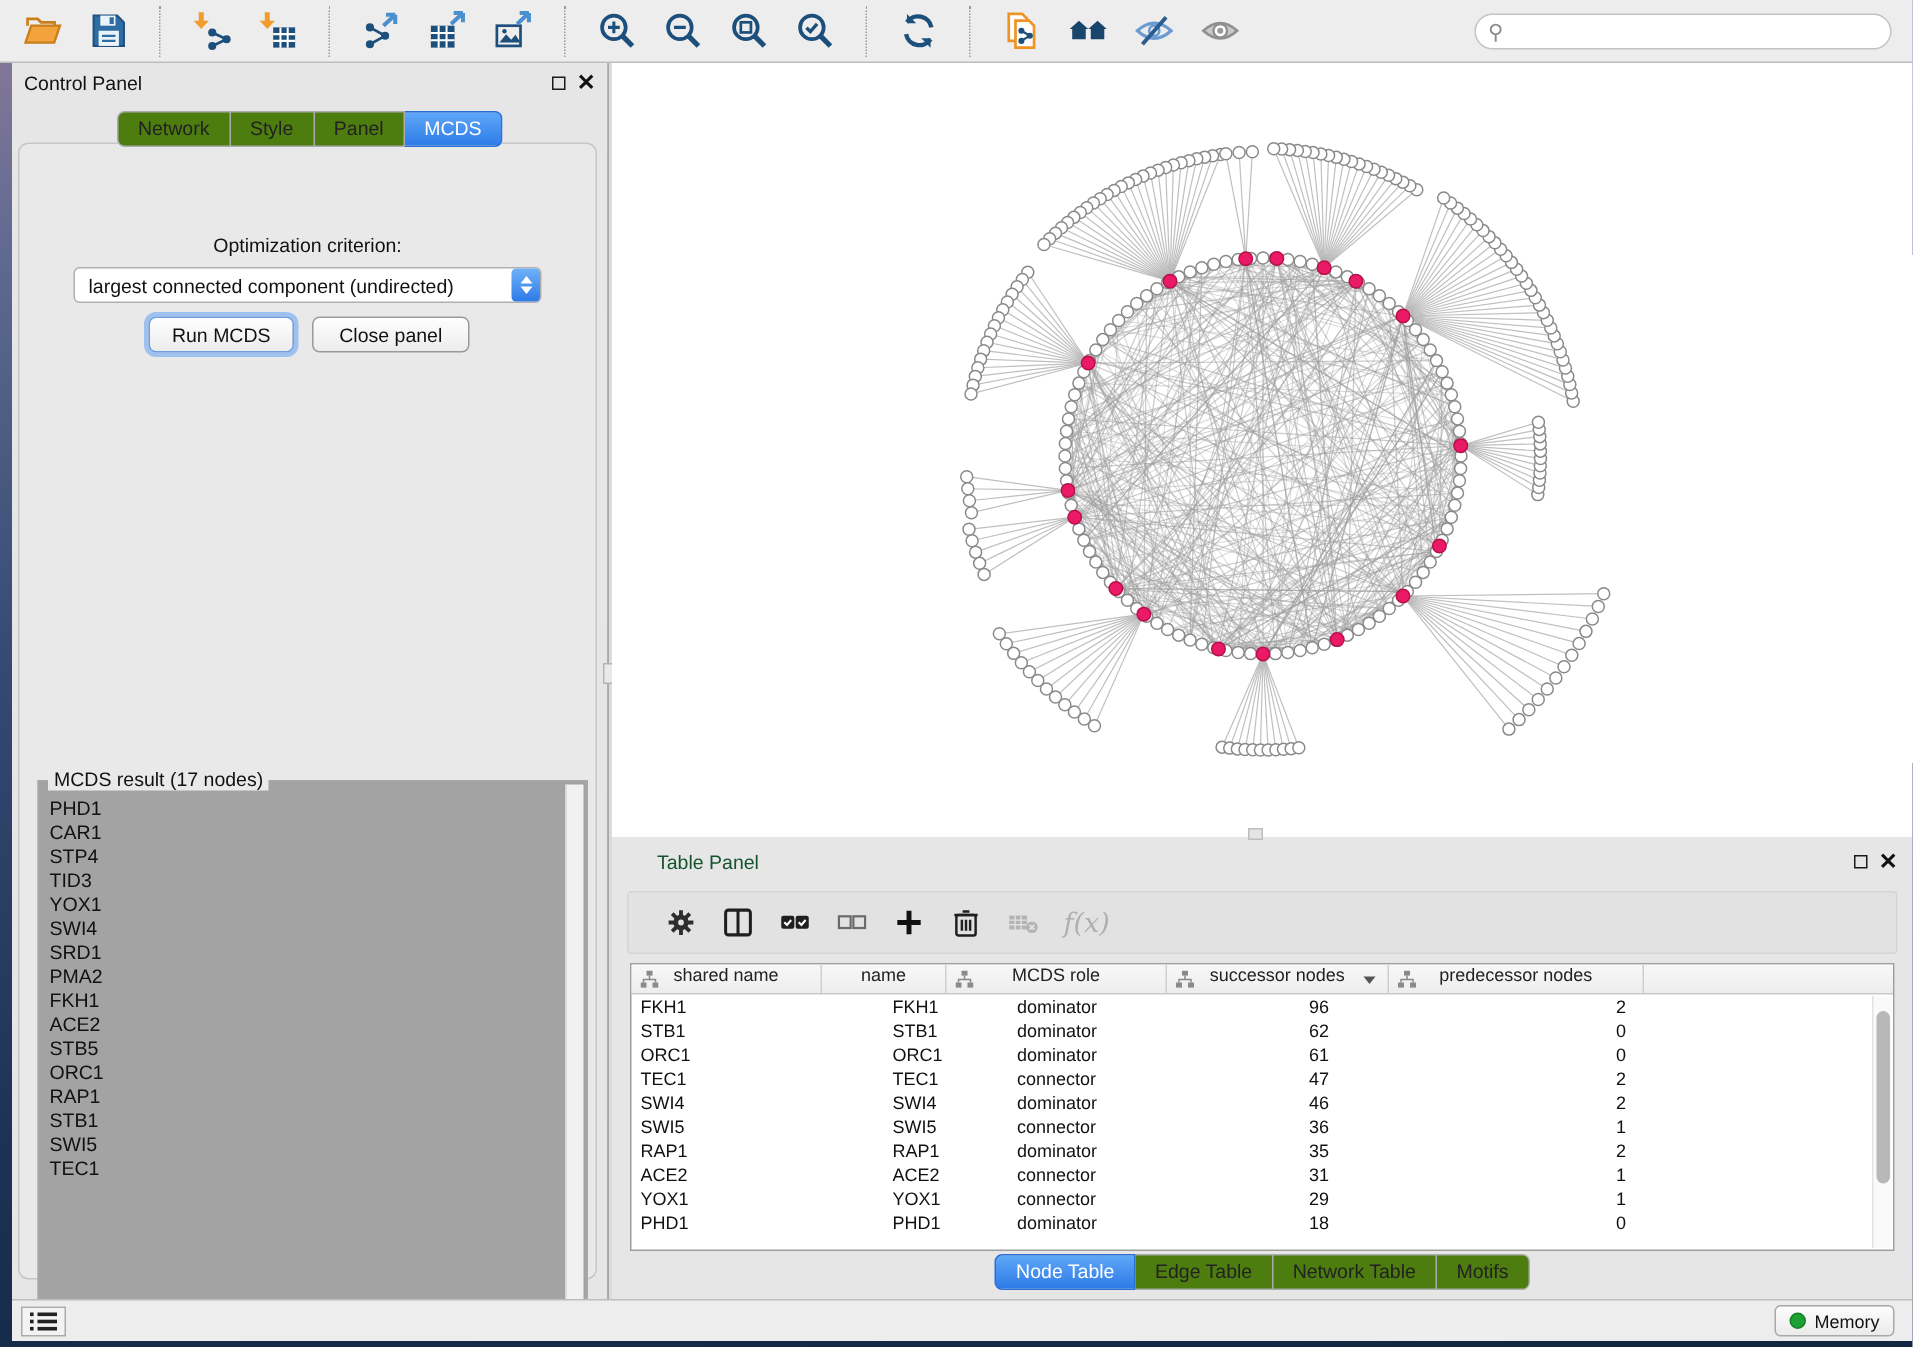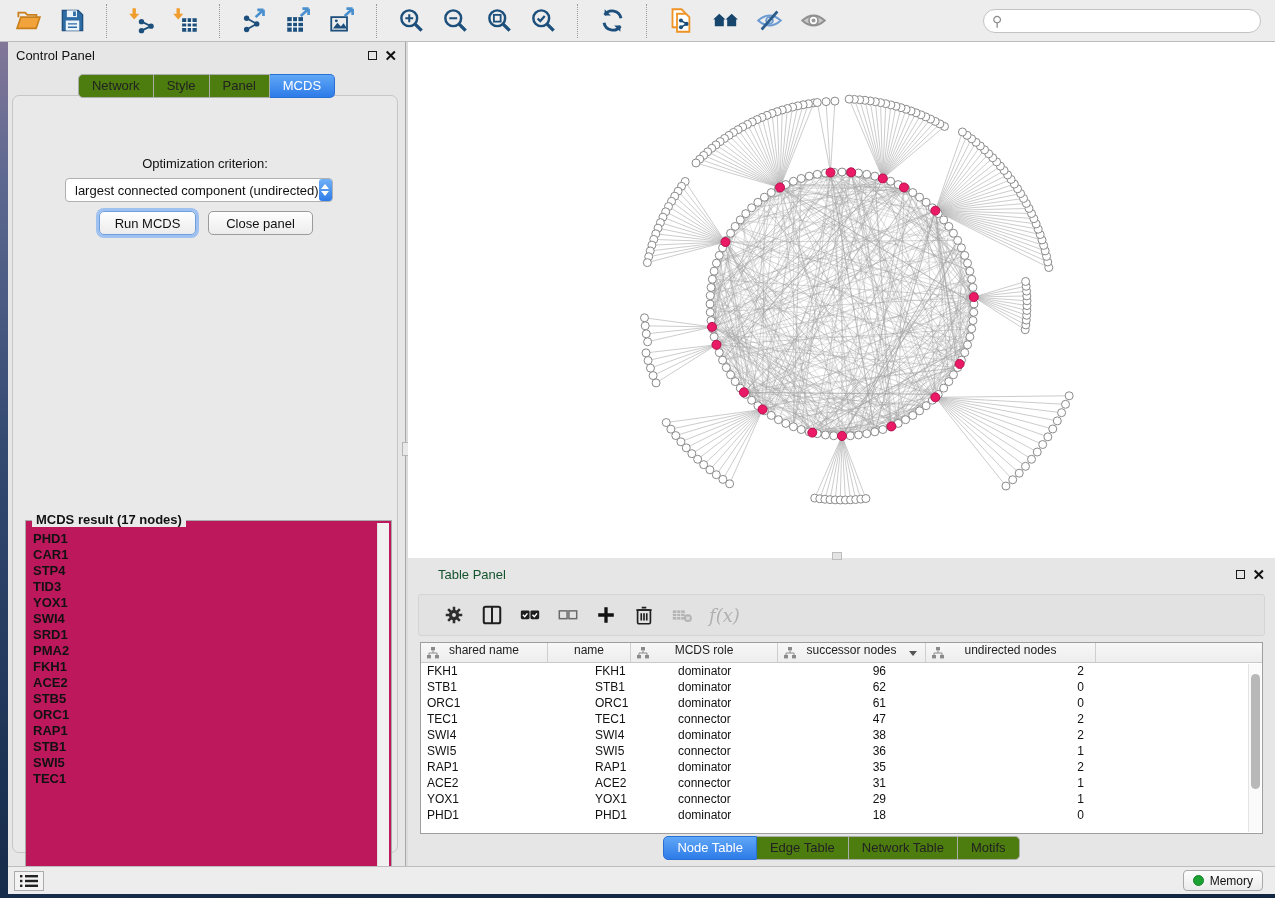--- a/index.html
+++ b/index.html
@@ -33,38 +33,38 @@
   .close-btn { font-size:15px; font-weight:bold; color:#111; line-height:9px; }
   #cp-tabs { position:absolute; left:0; top:32px; width:100%; display:flex; justify-content:center; z-index:3; }
   .seg-tab { padding:3px 13px 4px; background:#4d7c0f; border:1px solid #acacac; border-left:none;
     font-size:13px; color:#222; }
   .seg-tab:first-child { border-left:1px solid #acacac; border-radius:5px 0 0 5px; }
   .seg-tab:last-child { border-radius:0 5px 5px 0; }
   .seg-tab.active { background:linear-gradient(#5fa7f7,#2d7be8); color:#fff; border-color:#2a6fd4; }
   #cp-card { position:absolute; left:4px; top:53px; width:386px; height:758px;
     border:1px solid #c6c6c6; border-radius:7px; background:#e9e9e9; }
   #opt-label { position:absolute; left:0; top:60px; width:100%; text-align:center; font-size:13px; color:#111; }
-  #criterion-select { position:absolute; left:52px; top:82px; width:268px; height:24px; background:#fff;
+  #criterion-select { position:absolute; left:36px; top:82px; width:312px; height:24px; background:#fff;
     border:1px solid #b0b0b0; border-radius:4px; display:flex; align-items:center; }
   #criterion-value { flex:1; padding-left:9px; font-size:13px; color:#111; white-space:nowrap; }
   #criterion-stepper { width:19px; height:22px; margin-right:0px; border-radius:3px;
     background:linear-gradient(#6fb1f8,#2d7be8); display:flex; flex-direction:column;
     align-items:center; justify-content:center; gap:2px; }
   .tri-up { width:0; height:0; border-left:4px solid transparent; border-right:4px solid transparent;
     border-bottom:5px solid #fff; }
   .tri-down { width:0; height:0; border-left:4px solid transparent; border-right:4px solid transparent;
     border-top:5px solid #fff; }
   .push-btn { position:absolute; top:115px; height:24px; background:linear-gradient(#fefefe,#ececec);
     border:1px solid #9b9b9b; border-radius:5px; font-size:13px; color:#111;
     display:flex; align-items:center; justify-content:center; font-family:"Liberation Sans",sans-serif; }
   #run-btn { left:86px; width:97px; box-shadow:0 0 0 3px rgba(96,160,245,.55); border-color:#6d9fe0; }
   #closepanel-btn { left:195px; width:105px; }
 
   #mcds-box { position:absolute; left:12px; top:424px; width:367px; height:372px;
-    background:#be185d; border:1px solid #a9a9a9;font-weight:bold; }
+    background:#a3a3a3; border:1px solid #a9a9a9; }
   #mcds-legend { position:absolute; left:6px; top:-9px; padding:0 4px; background:#e9e9e9;
     font-size:13px; color:#111; white-space:nowrap; }
   #mcds-list { position:absolute; left:0; top:4px; bottom:2px; width:346px; overflow:hidden;
     padding:6px 0 0 7px; }
   .mcds-item { font-size:13px; line-height:16px; color:#111; }
   #mcds-scroll { position:absolute; right:2px; top:2px; bottom:2px; width:12px;
     background:#f1f1f1; border-left:1px solid #e0e0e0; }
 
   
   #v-splitter { left:405px; top:42px; width:3px; height:824px; background:#dcdcdc; border-left:1px solid #a8a8a8; }
@@ -1308,21 +1308,21 @@
         </div>
         <div class="th-cell" style="width: 170px;">
           <span class="th-tree"><svg width="12" height="12" viewBox="0 0 12 12">
               <g fill="#8a8a8a">
                 <rect x="4" y="0" width="4" height="3.4"></rect>
                 <rect x="0" y="8" width="4" height="3.4"></rect>
                 <rect x="8" y="8" width="4" height="3.4"></rect>
               </g>
               <path d="M6 3.4 V6 M2 8 V6 H10 V8" stroke="#8a8a8a" fill="none" stroke-width="1"></path>
             </svg></span>
-          <span>undirected nodes</span>
+          <span>predecessor nodes</span>
         </div>
       </div>
     <div id="tbl-body">
         <div class="tbl-row">
           <div class="td-cell" style="width: 127px; text-align: left; padding-left: 6px;">FKH1</div>
           <div class="td-cell" style="width: 83px; text-align: left; padding-left: 47px;">FKH1</div>
           <div class="td-cell" style="width: 147px; text-align: left; padding-left: 47px;">dominator</div>
           <div class="td-cell" style="width: 148px; text-align: right; padding-right: 40px;">96</div>
           <div class="td-cell" style="width: 170px; text-align: right; padding-right: 12px;">2</div>
         </div>
@@ -1344,21 +1344,21 @@
           <div class="td-cell" style="width: 127px; text-align: left; padding-left: 6px;">TEC1</div>
           <div class="td-cell" style="width: 83px; text-align: left; padding-left: 47px;">TEC1</div>
           <div class="td-cell" style="width: 147px; text-align: left; padding-left: 47px;">connector</div>
           <div class="td-cell" style="width: 148px; text-align: right; padding-right: 40px;">47</div>
           <div class="td-cell" style="width: 170px; text-align: right; padding-right: 12px;">2</div>
         </div>
         <div class="tbl-row">
           <div class="td-cell" style="width: 127px; text-align: left; padding-left: 6px;">SWI4</div>
           <div class="td-cell" style="width: 83px; text-align: left; padding-left: 47px;">SWI4</div>
           <div class="td-cell" style="width: 147px; text-align: left; padding-left: 47px;">dominator</div>
-          <div class="td-cell" style="width: 148px; text-align: right; padding-right: 40px;">38</div>
+          <div class="td-cell" style="width: 148px; text-align: right; padding-right: 40px;">46</div>
           <div class="td-cell" style="width: 170px; text-align: right; padding-right: 12px;">2</div>
         </div>
         <div class="tbl-row">
           <div class="td-cell" style="width: 127px; text-align: left; padding-left: 6px;">SWI5</div>
           <div class="td-cell" style="width: 83px; text-align: left; padding-left: 47px;">SWI5</div>
           <div class="td-cell" style="width: 147px; text-align: left; padding-left: 47px;">connector</div>
           <div class="td-cell" style="width: 148px; text-align: right; padding-right: 40px;">36</div>
           <div class="td-cell" style="width: 170px; text-align: right; padding-right: 12px;">1</div>
         </div>
         <div class="tbl-row">

